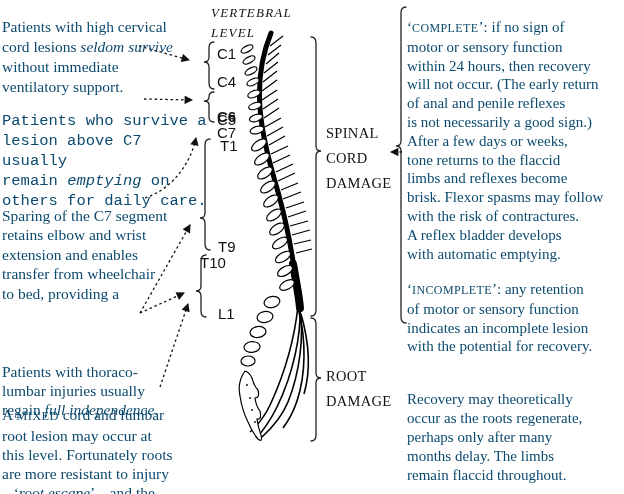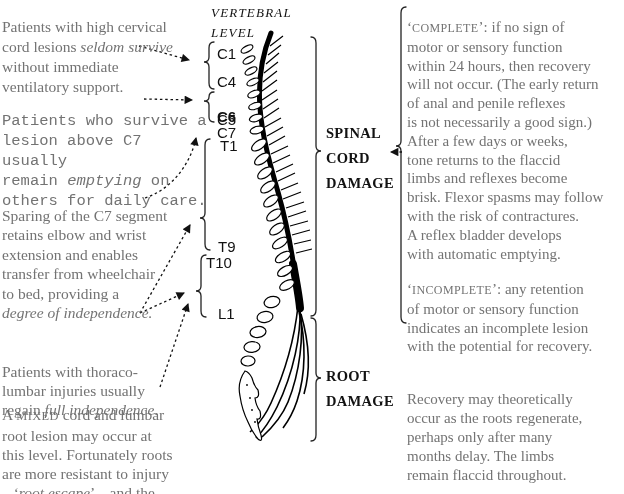--- a/index.html
+++ b/index.html
@@ -1,28 +1,28 @@
 <!DOCTYPE html>
 <html><head>
 <meta charset="utf-8">
 <style>
   html,body{margin:0;padding:0;}
   body{
     width:624px;height:494px;position:relative;overflow:hidden;
     background:#ffffff;color:#121212;
     font-family:"Liberation Serif", serif;
   }
-  .note{position:absolute;white-space:pre-line;color:#737373;}
+  .note{position:absolute;white-space:pre-line;color:#0c4a6e;}
   .left-note{left:2px;width:206px;font-size:15.5px;line-height:20px;}
   .right-note{left:407px;width:216px;font-size:15px;line-height:18.8px;}
   .sc{font-size:0.8em;letter-spacing:0.4px;}
   .vert-header{position:absolute;left:211px;top:3px;font-size:13px;line-height:20px;
     letter-spacing:1.2px;white-space:pre-line;font-style:italic;}
   .level{position:absolute;font-family:"Liberation Sans", sans-serif;font-size:15px;}
-  .region-label{position:absolute;left:326px;font-weight:bold;font-size:14.5px;
+  .region-label{position:absolute;left:326px;font-weight:normal;font-size:14.5px;
     line-height:25px;letter-spacing:0.3px;white-space:pre-line;}
   svg{position:absolute;left:0;top:0;}
   .brace{fill:none;stroke:#222;stroke-width:1.3;stroke-linecap:round;}
   .dash{fill:none;stroke:#111;stroke-width:1.3;stroke-dasharray:2.5 2.8;}
   .bone{fill:#fff;stroke:#000;stroke-width:1.2;}
 </style>
 </head>
 <body>
 
 <svg width="624" height="494" viewBox="0 0 624 494">
@@ -120,21 +120,21 @@
   <p class="note left-note" style="top:95px;font-family:Liberation Mono, monospace;"><span>Patients who survive a
 lesion above C7 usually
 remain </span><i>emptying</i><span> on
 others for daily care.</span></p>
 
   <p class="note left-note" style="top:190px;line-height:19.6px;"><span>Sparing of the C7 segment
 retains elbow and wrist
 extension and enables
 transfer from wheelchair
 to bed, providing a
-</span><i>degree of independence.</i></p>
+</span></p>
 
   <p class="note left-note" style="top:318px;line-height:19px;margin-top:44px;"><span>Patients with thoraco-
 lumbar injuries usually
 regain </span><i>full independence</i><span>.</span></p>
 
   <p class="note left-note" style="top:389px;line-height:19px;"><span>A </span><span class="sc">MIXED</span><span> cord and lumbar
 root lesion may occur at
 this level. Fortunately roots
 are more resistant to injury
 – ‘</span><i>root escape</i><span>’ – and the
@@ -145,21 +145,21 @@
 LEVEL</div>
 
 <div>
   <span class="level" style="left:217px;top:45px;">C1</span>
   <span class="level" style="left:217px;top:73px;">C4</span>
   <span class="level" style="left:217px;top:91px;margin-top:20px;">C5</span>
   <span class="level" style="left:217px;top:108px;font-weight:bold;">C6</span>
   <span class="level" style="left:217px;top:124px;">C7</span>
   <span class="level" style="left:220px;top:137px;">T1</span>
   <span class="level" style="left:218px;top:238px;">T9</span>
-  <span class="level" style="left:206px;top:254px;">T10</span>
+  <span class="level" style="left:200px;top:254px;">T10</span>
   <span class="level" style="left:218px;top:305px;">L1</span>
 </div>
 
 <div class="region-label" style="top:121px;">SPINAL
 CORD
 DAMAGE</div>
 <div class="region-label" style="top:364px;">ROOT
 DAMAGE</div>
 
 <div>

